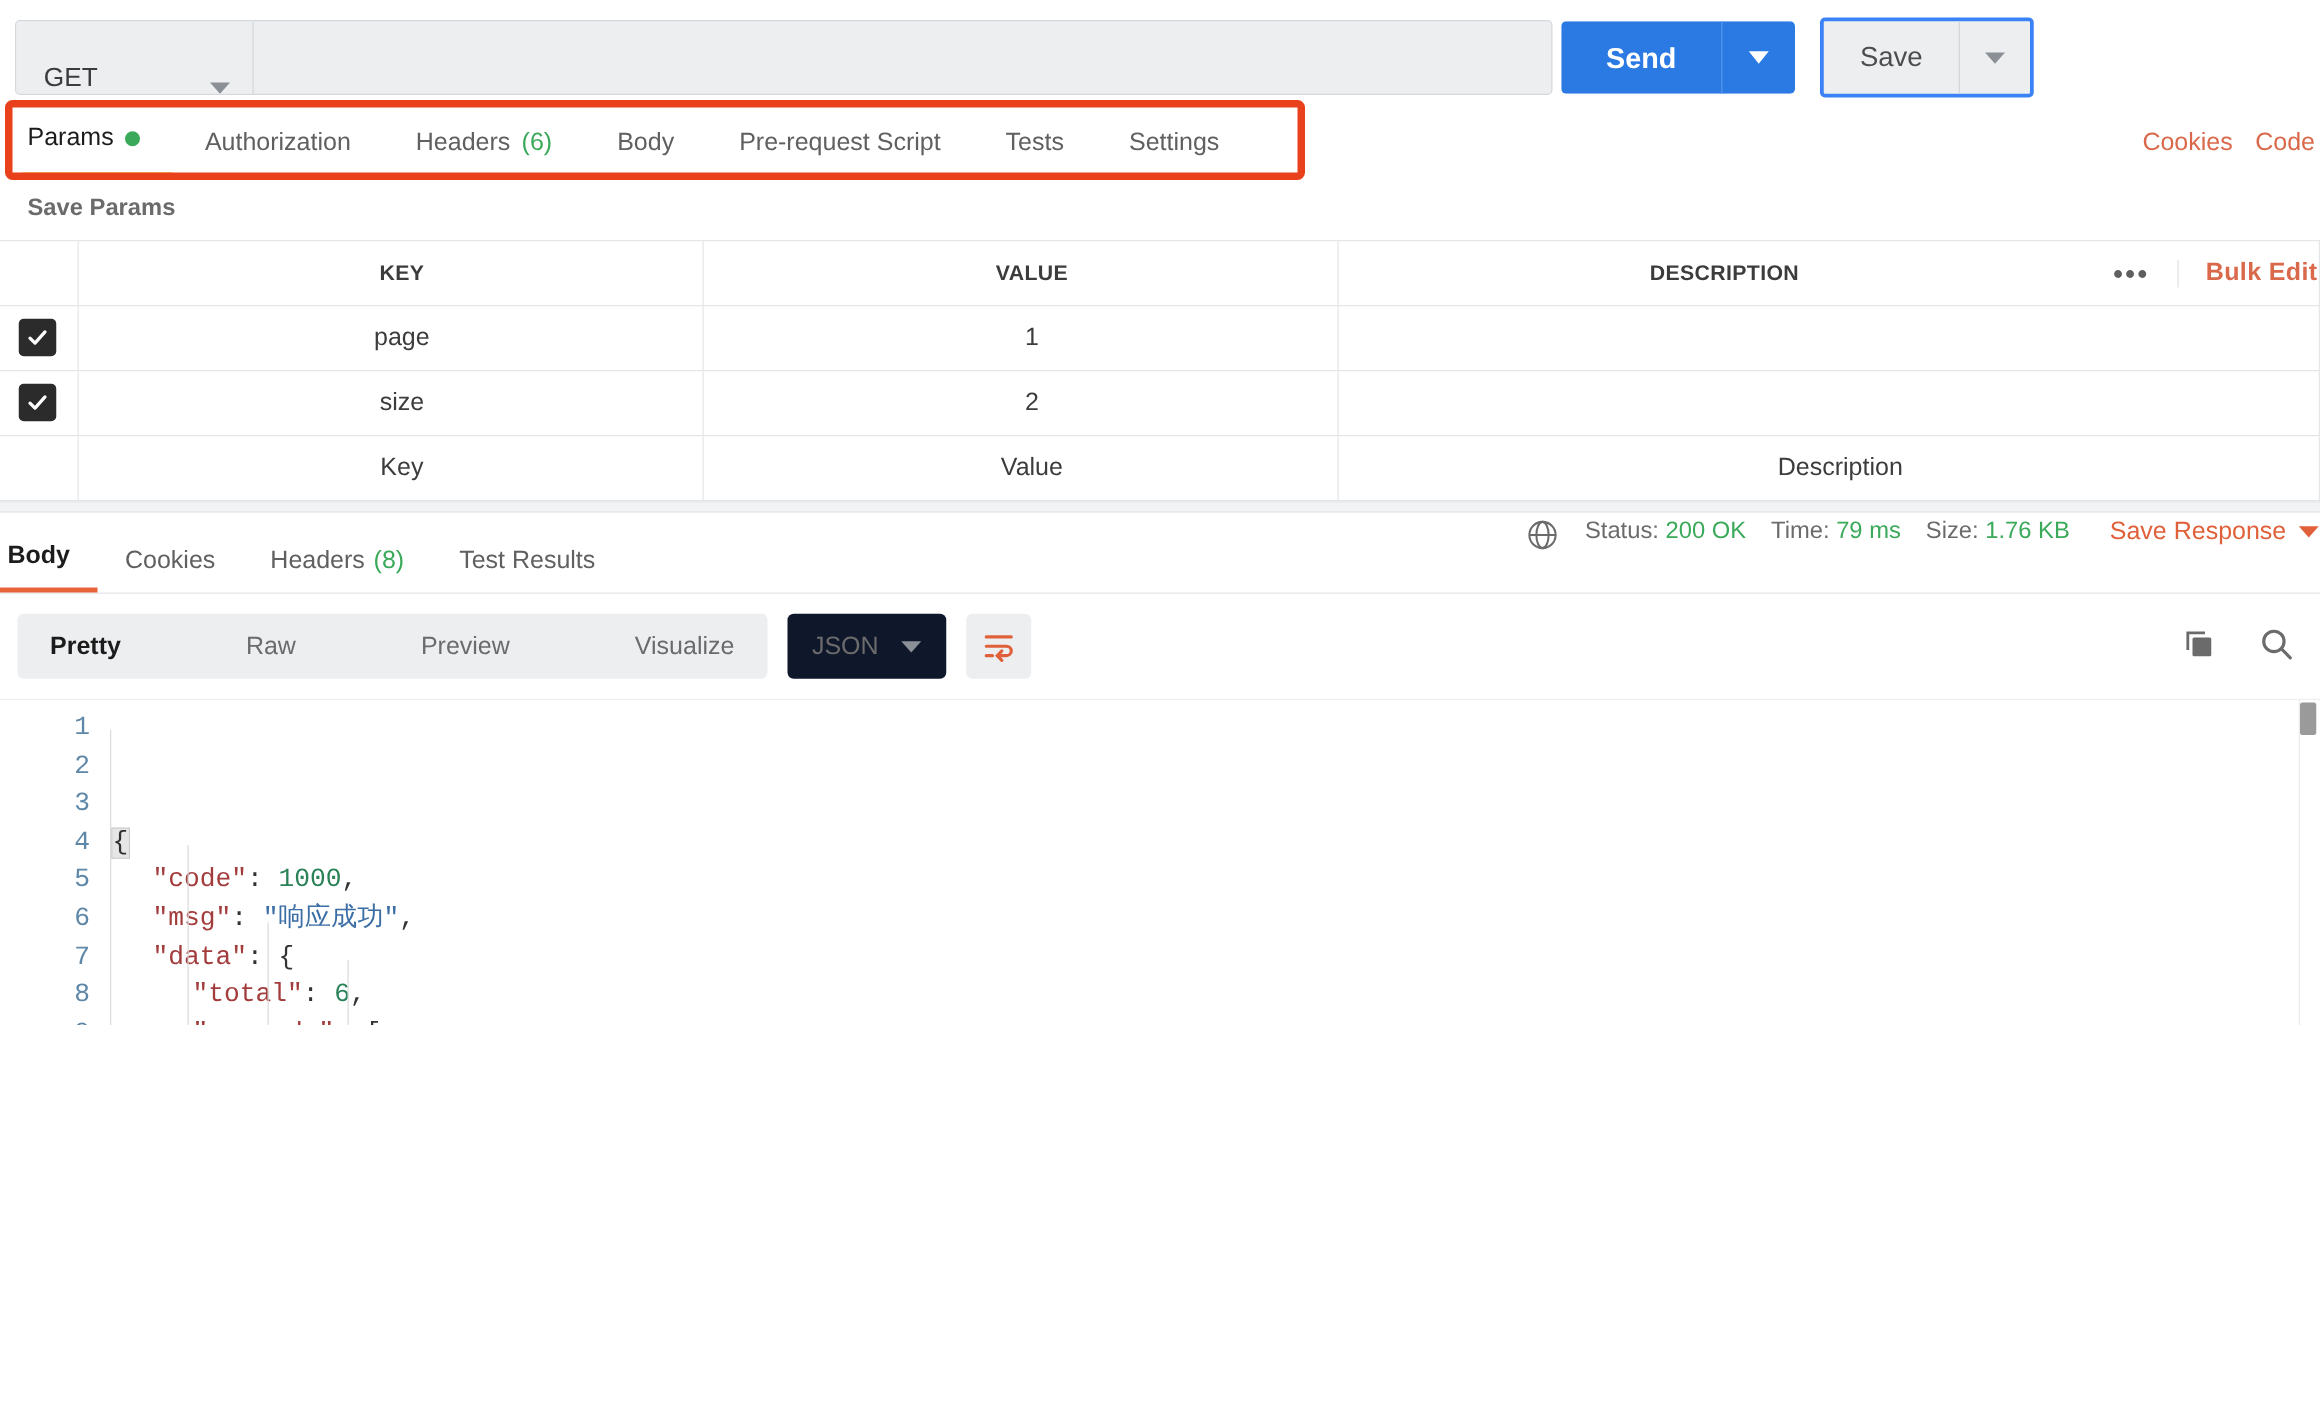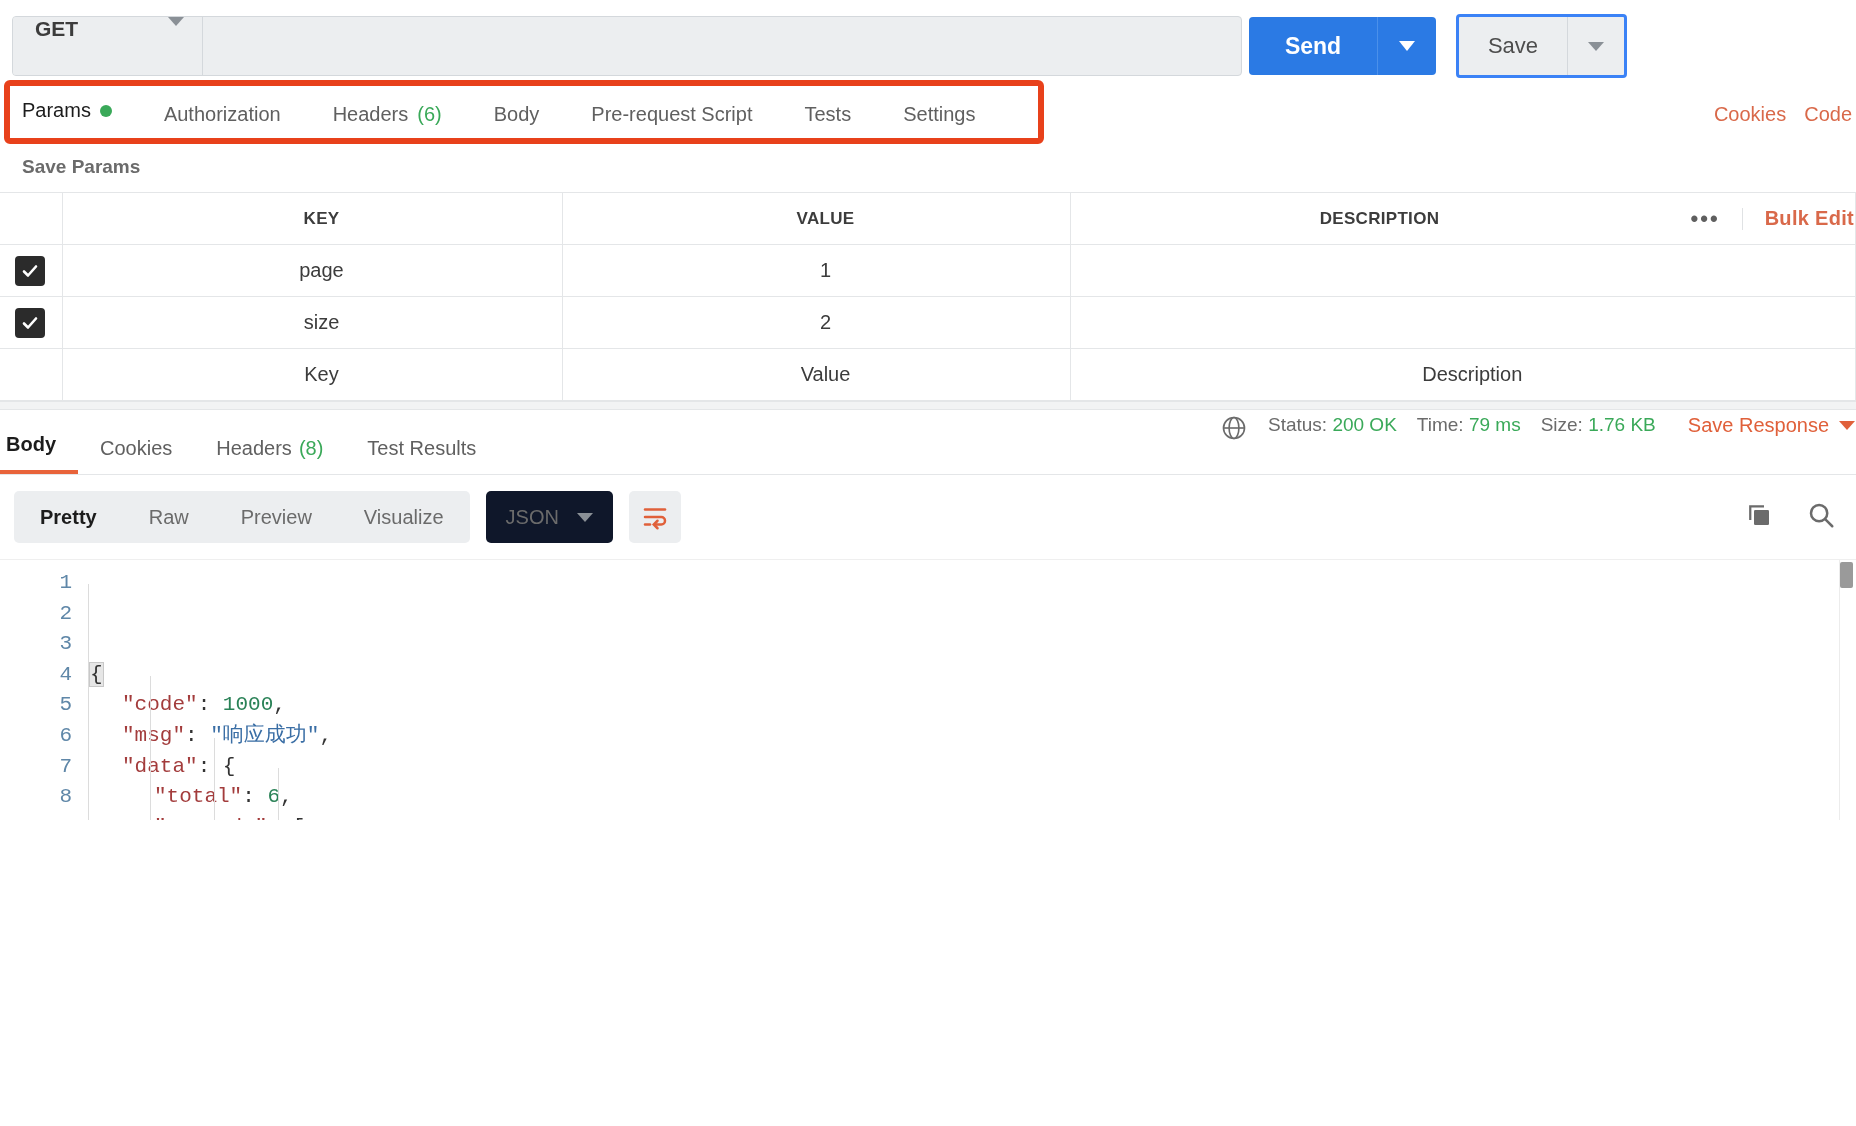--- a/index.html
+++ b/index.html
@@ -30,25 +30,25 @@
     width: 1228px;
     height: 58px;
     border: 1px solid #d4d8dc;
     border-radius: 4px;
     overflow: hidden;
     background: #eceef0;
   }
   .method-select {
     width: 190px;
     display: flex;
-    align-items: flex-start;
+    align-items: flex-end;
     justify-content: space-between;
     padding: 0 18px 0 22px;
     font-size: 21px;
-    font-weight: 700;
+    font-weight: 400;
     color: #3c3c3c;
     background: #eceef0;
     border-right: 1px solid #d4d8dc;
     cursor: pointer;
     box-sizing: border-box;
   }
   .caret {
     width: 0; height: 0;
     border-left: 8px solid transparent;
     border-right: 8px solid transparent;
@@ -342,20 +342,21 @@
     gap: 16px;
     position: relative;
   }
   .seg-group {
     display: flex;
     background: #eceef0;
     border-radius: 5px;
     overflow: hidden;
     height: 52px;
     align-items: center;
+    gap: 48px;
   }
   .seg {
     font-size: 20px;
     color: #6b6b6b;
     padding: 0 26px;
     height: 52px;
     display: flex;
     align-items: center;
     cursor: pointer;
   }

